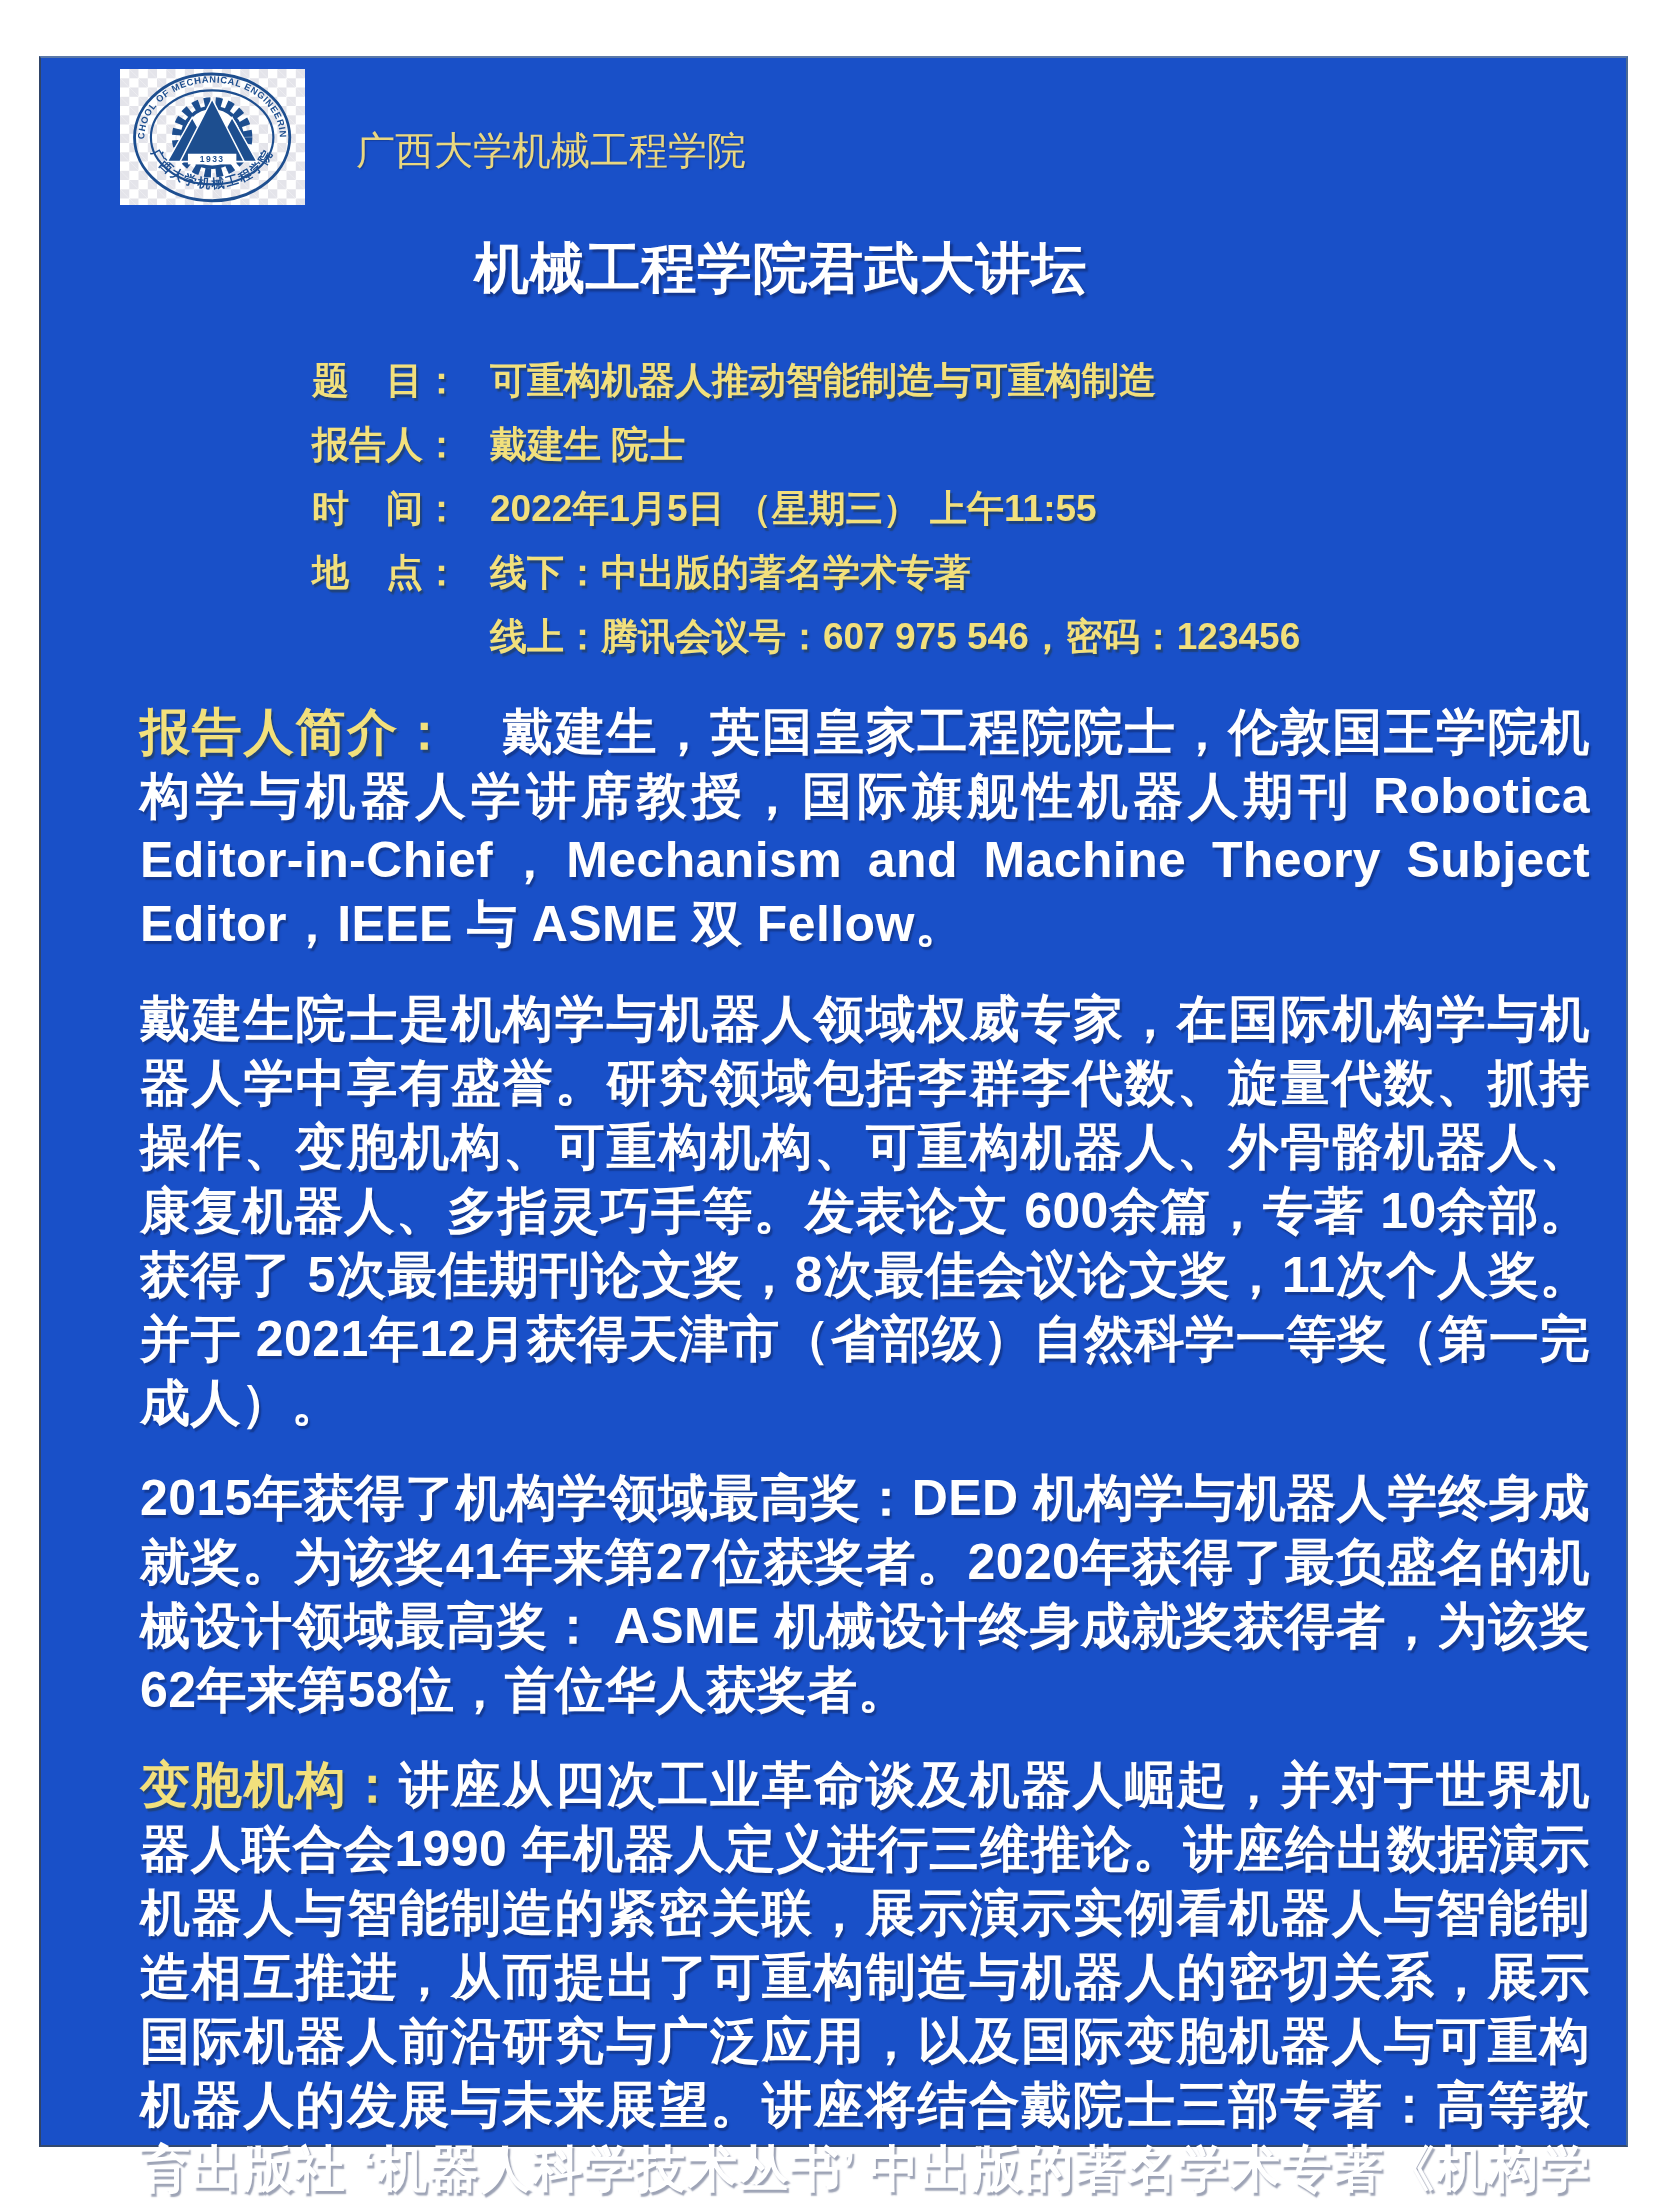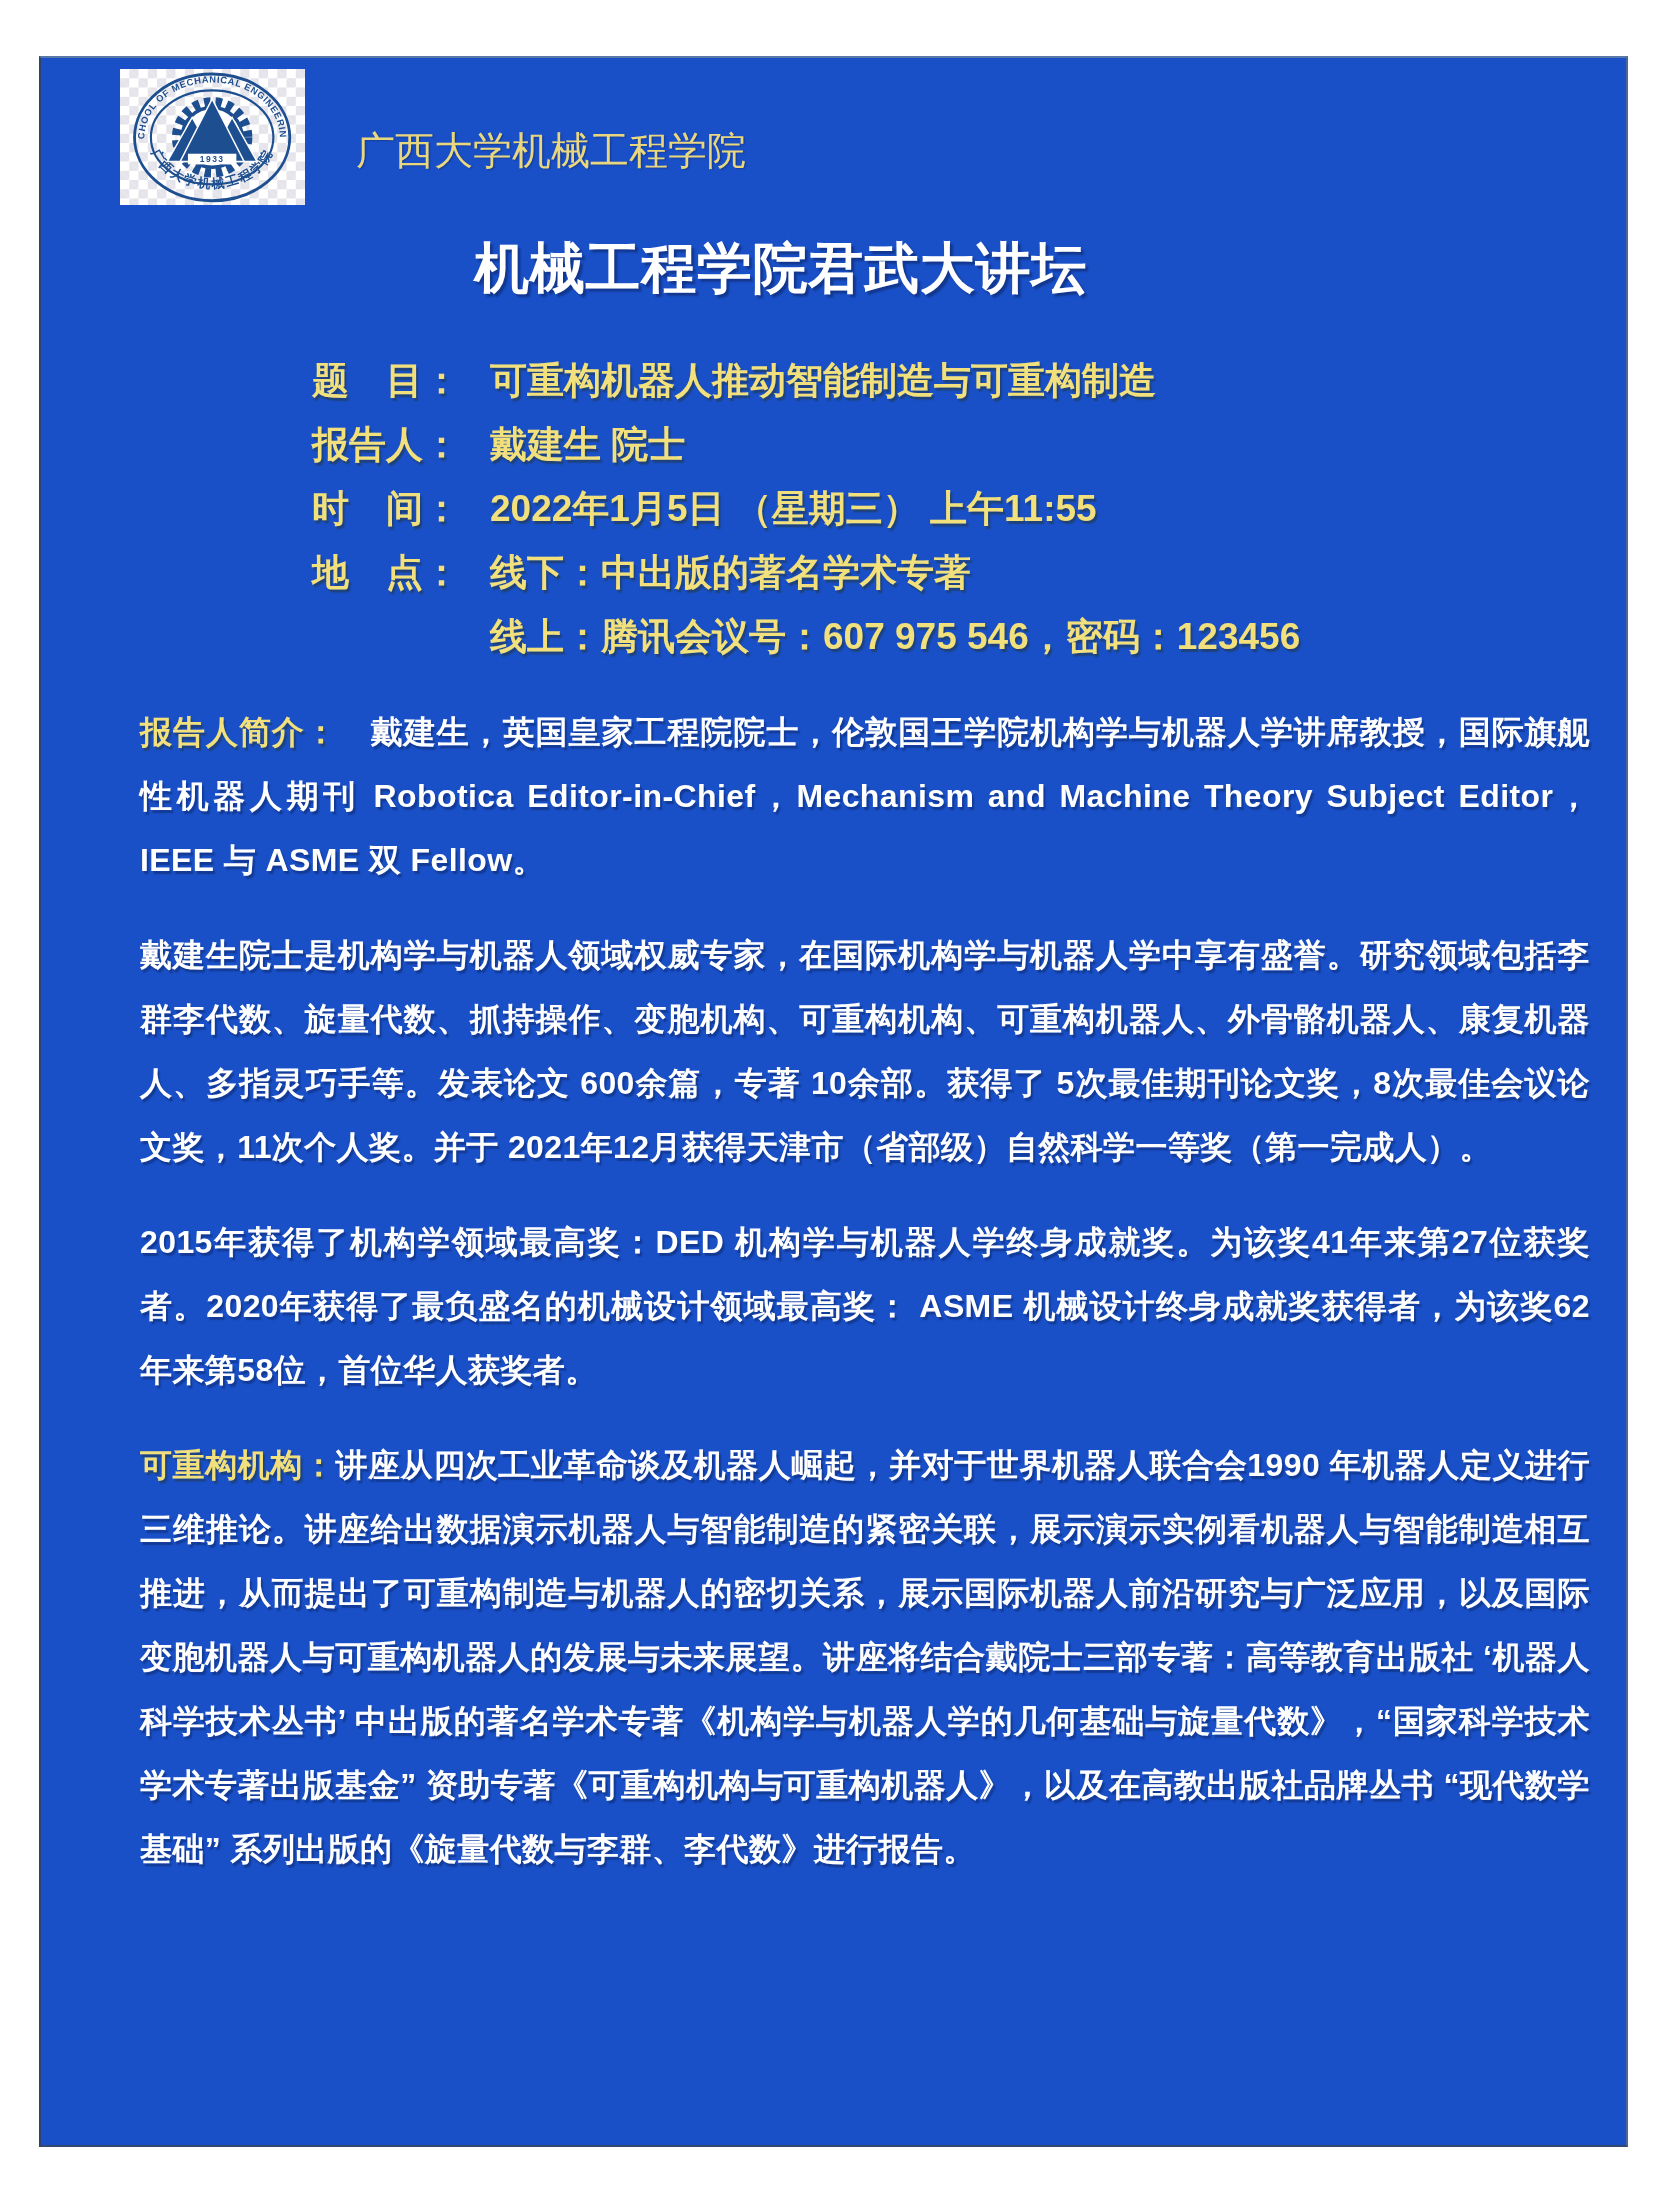--- a/index.html
+++ b/index.html
@@ -47,21 +47,21 @@
   }
   .details{padding-left:172px;}
   .detail-row{
     font-size:37px;font-weight:700;line-height:64px;
     color:var(--yellow,#F2E07C);white-space:nowrap;
     text-shadow:2.1px 2.9px 1.4px rgba(40,45,10,.40);
   }
   .detail-row .lbl{display:inline-block;width:178px;}
   .section{
     margin:31px 0 0 0;
-    font-size:32px;font-weight:700;line-height:64px;
+    font-size:50px;font-weight:700;line-height:64px;
     color:#ffffff;text-align:justify;text-justify:inter-ideograph;
     letter-spacing:0.4px;
     text-shadow:2.1px 2.9px 1.4px rgba(10,25,70,.40);
   }
   .section .sec-label{color:var(--yellow,#F2E07C);text-shadow:2.1px 2.9px 1.4px rgba(40,45,10,.40);}
 </style>
 </head>
 <body>
 
 <div class="panel">
@@ -115,17 +115,17 @@
         <span class="lbl"></span><span>线上：腾讯会议号：607 975 546，密码：123456</span>
       </div>
     </div>
 
     <p class="section"><span class="sec-label">报告人简介：</span><span>　戴建生，英国皇家工程院院士，伦敦国王学院机构学与机器人学讲席教授，国际旗舰性机器人期刊 Robotica Editor-in-Chief，Mechanism and Machine Theory Subject Editor，IEEE 与 ASME 双 Fellow。</span></p>
 
     <p class="section"><span>戴建生院士是机构学与机器人领域权威专家，在国际机构学与机器人学中享有盛誉。研究领域包括李群李代数、旋量代数、抓持操作、变胞机构、可重构机构、可重构机器人、外骨骼机器人、康复机器人、多指灵巧手等。发表论文 600余篇，专著 10余部。获得了 5次最佳期刊论文奖，8次最佳会议论文奖，11次个人奖。并于 2021年12月获得天津市（省部级）自然科学一等奖（第一完成人）。</span></p>
 
     <p class="section"><span>2015年获得了机构学领域最高奖：DED 机构学与机器人学终身成就奖。为该奖41年来第27位获奖者。2020年获得了最负盛名的机械设计领域最高奖： ASME 机械设计终身成就奖获得者，为该奖62年来第58位，首位华人获奖者。</span></p>
 
-    <p class="section"><span class="sec-label">可重构机构：</span><span>讲座从四次工业革命谈及机器人崛起，并对于世界机器人联合会1990 年机器人定义进行三维推论。讲座给出数据演示机器人与智能制造的紧密关联，展示演示实例看机器人与智能制造相互推进，从而提出了可重构制造与机器人的密切关系，展示国际机器人前沿研究与广泛应用，以及国际变胞机器人与可重构机器人的发展与未来展望。讲座将结合戴院士三部专著：高等教育出版社 ‘机器人科学技术丛书’ 中出版的著名学术专著《机构学与机器人学的几何基础与旋量代数》，“国家科学技术学术专著出版基金” 资助专著《可重构机构与可重构机器人》，以及在高教出版社品牌丛书 “现代数学基础” 系列出版的《旋量代数与李群、李代数》进行报告。</span></p>
+    <p class="section"><span class="sec-label">变胞机构：</span><span>讲座从四次工业革命谈及机器人崛起，并对于世界机器人联合会1990 年机器人定义进行三维推论。讲座给出数据演示机器人与智能制造的紧密关联，展示演示实例看机器人与智能制造相互推进，从而提出了可重构制造与机器人的密切关系，展示国际机器人前沿研究与广泛应用，以及国际变胞机器人与可重构机器人的发展与未来展望。讲座将结合戴院士三部专著：高等教育出版社 ‘机器人科学技术丛书’ 中出版的著名学术专著《机构学与机器人学的几何基础与旋量代数》，“国家科学技术学术专著出版基金” 资助专著《可重构机构与可重构机器人》，以及在高教出版社品牌丛书 “现代数学基础” 系列出版的《旋量代数与李群、李代数》进行报告。</span></p>
 
   </div>
 </div>
 
 
 </body></html>

